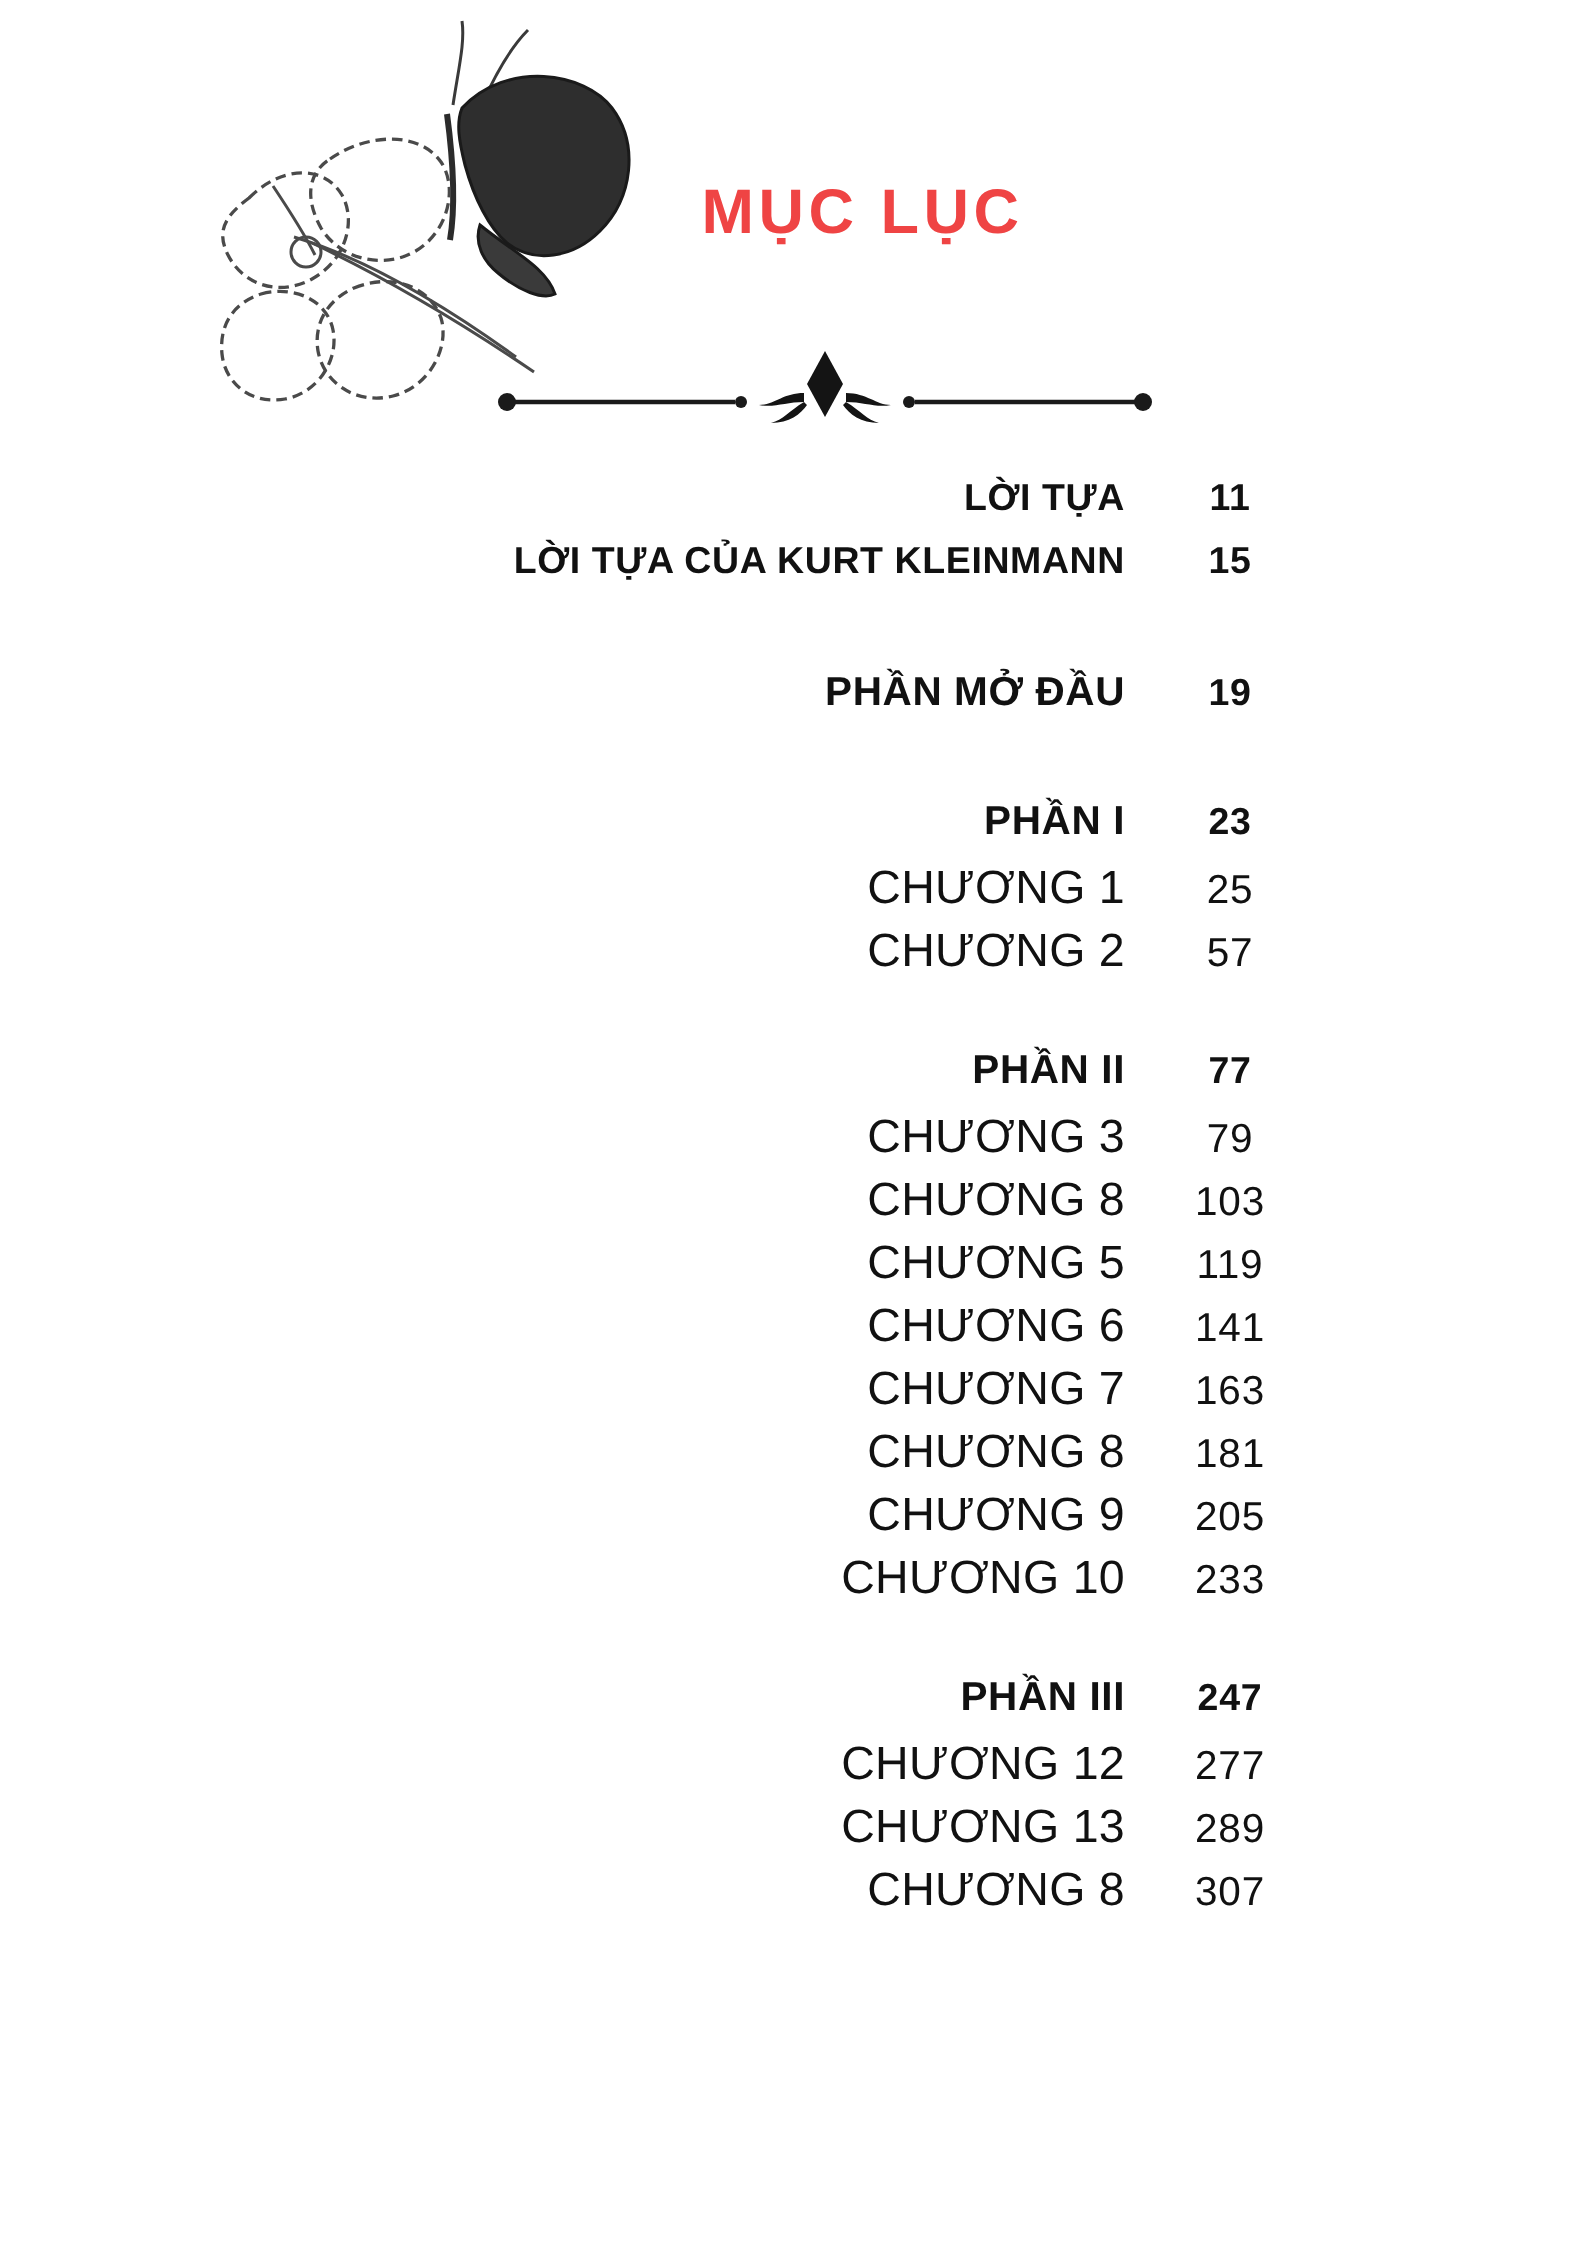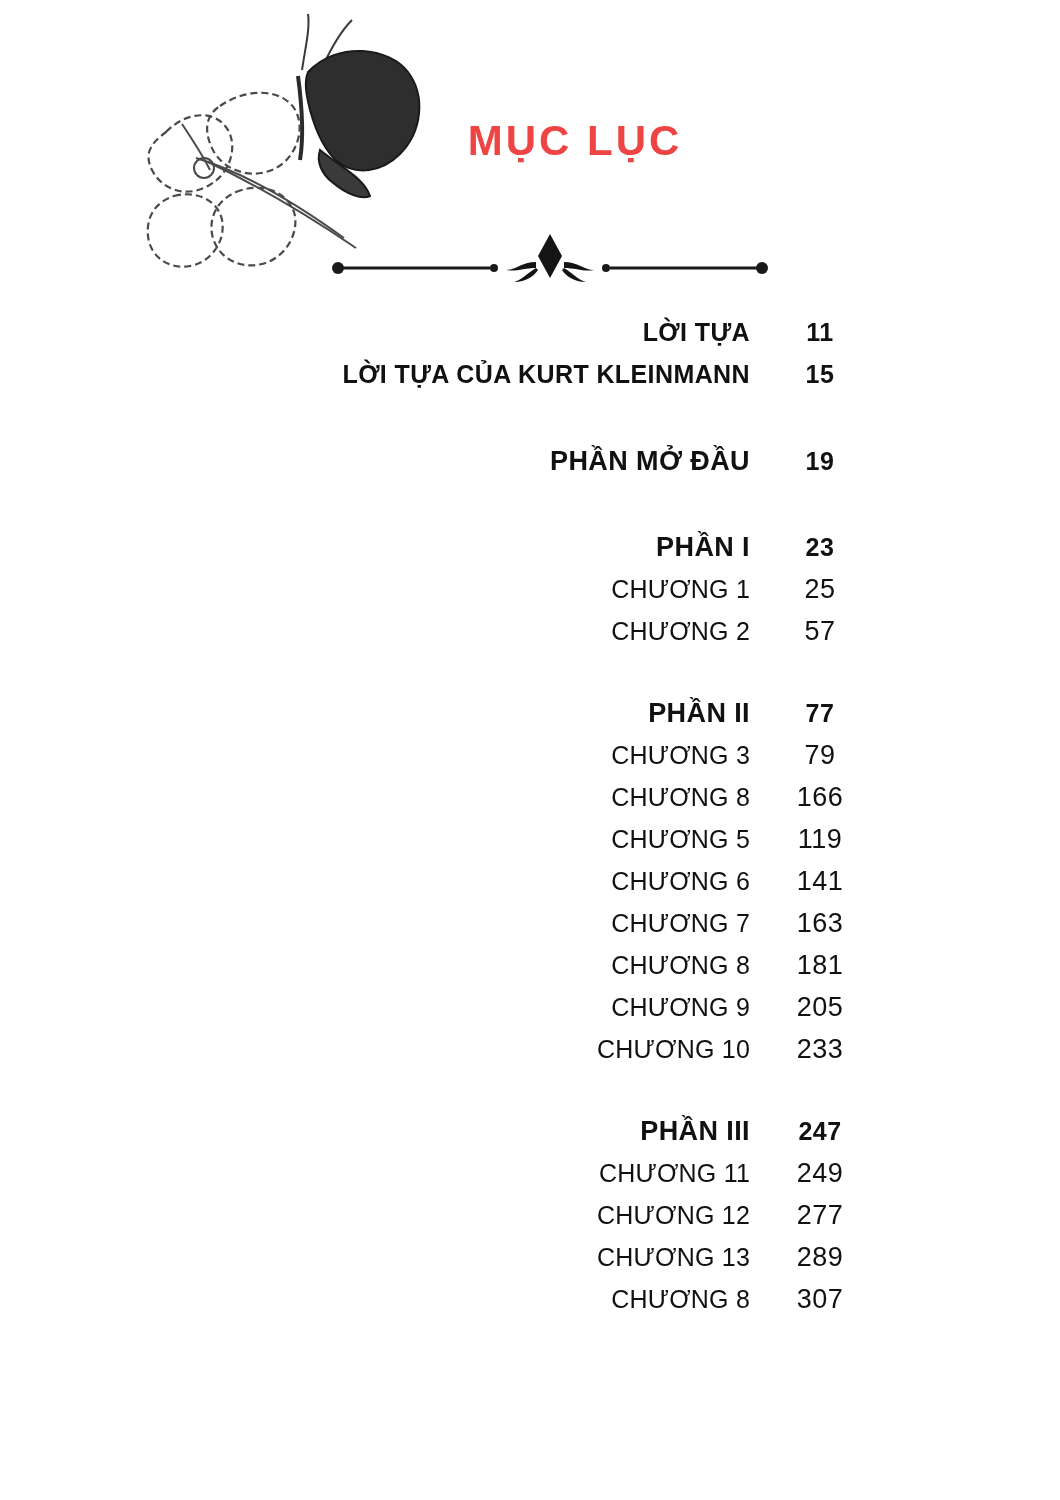--- a/index.html
+++ b/index.html
@@ -81,21 +81,21 @@
     text-align: center;
     font-size: 25px;
     letter-spacing: 0.5px;
   }
   .row.bold .label,
   .row.bold .page {
     font-weight: 700;
   }
   .row.reg .label {
     font-weight: 400;
-    font-size: 25px;
+    font-size: 31px;
     letter-spacing: 0.2px;
   }
   .row.reg .page {
     font-weight: 400;
     font-size: 27px;
   }
   .row.wide .label {
     font-size: 25px;
   }
 </style>
@@ -195,21 +195,21 @@
     <div class="row bold">
       <span class="label">PHẦN II</span>
       <span class="page">77</span>
     </div>
     <div class="row reg">
       <span class="label">CHƯƠNG 3</span>
       <span class="page">79</span>
     </div>
     <div class="row reg">
       <span class="label">CHƯƠNG 8</span>
-      <span class="page">166</span>
+      <span class="page">103</span>
     </div>
     <div class="row reg">
       <span class="label">CHƯƠNG 5</span>
       <span class="page">119</span>
     </div>
     <div class="row reg">
       <span class="label">CHƯƠNG 6</span>
       <span class="page">141</span>
     </div>
     <div class="row reg">
@@ -231,24 +231,20 @@
   </div>
 
   <div class="gap-md"></div>
 
   <div class="group">
     <div class="row bold">
       <span class="label">PHẦN III</span>
       <span class="page">247</span>
     </div>
     <div class="row reg">
-      <span class="label">CHƯƠNG 11</span>
-      <span class="page">249</span>
-    </div>
-    <div class="row reg">
       <span class="label">CHƯƠNG 12</span>
       <span class="page">277</span>
     </div>
     <div class="row reg">
       <span class="label">CHƯƠNG 13</span>
       <span class="page">289</span>
     </div>
     <div class="row reg">
       <span class="label">CHƯƠNG 8</span>
       <span class="page">307</span>

